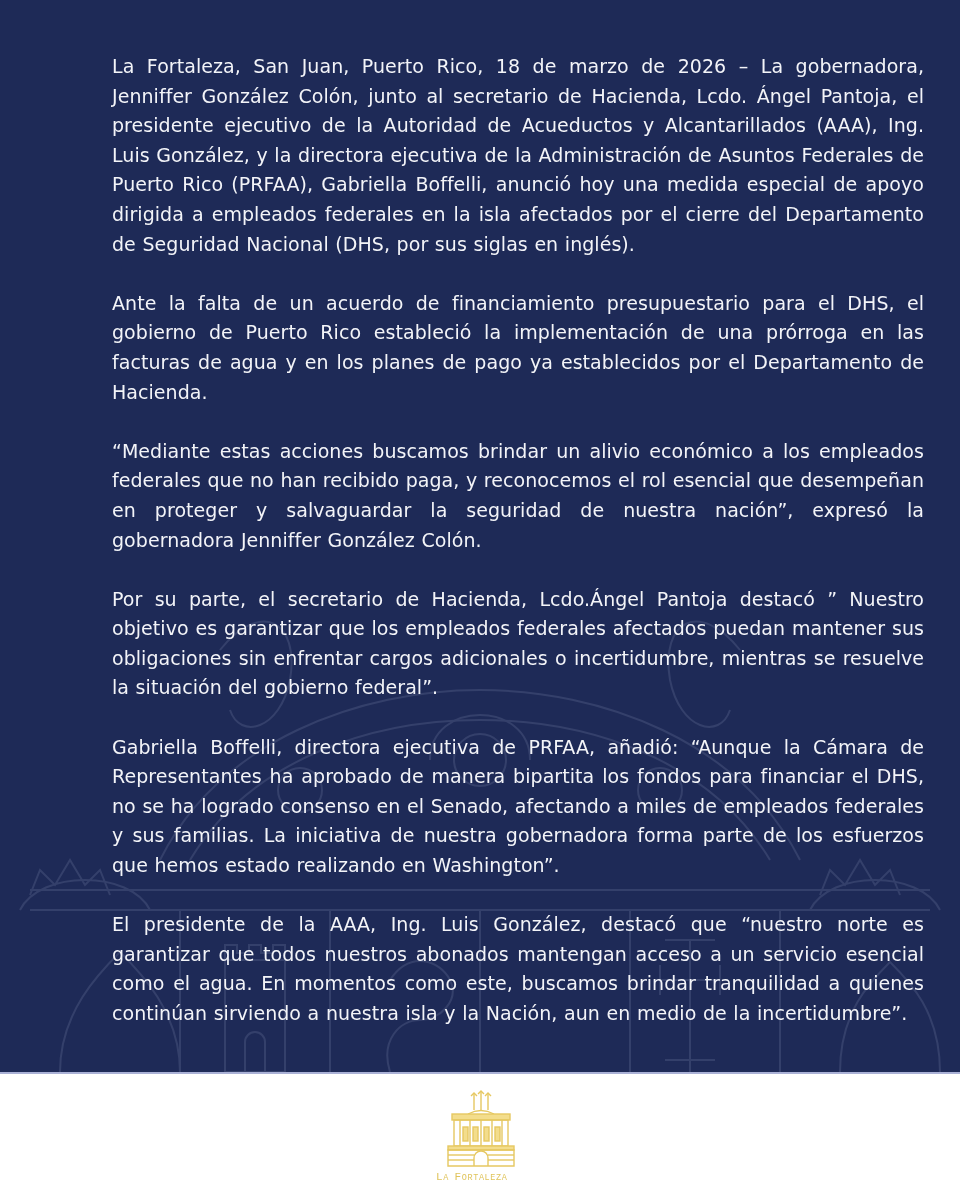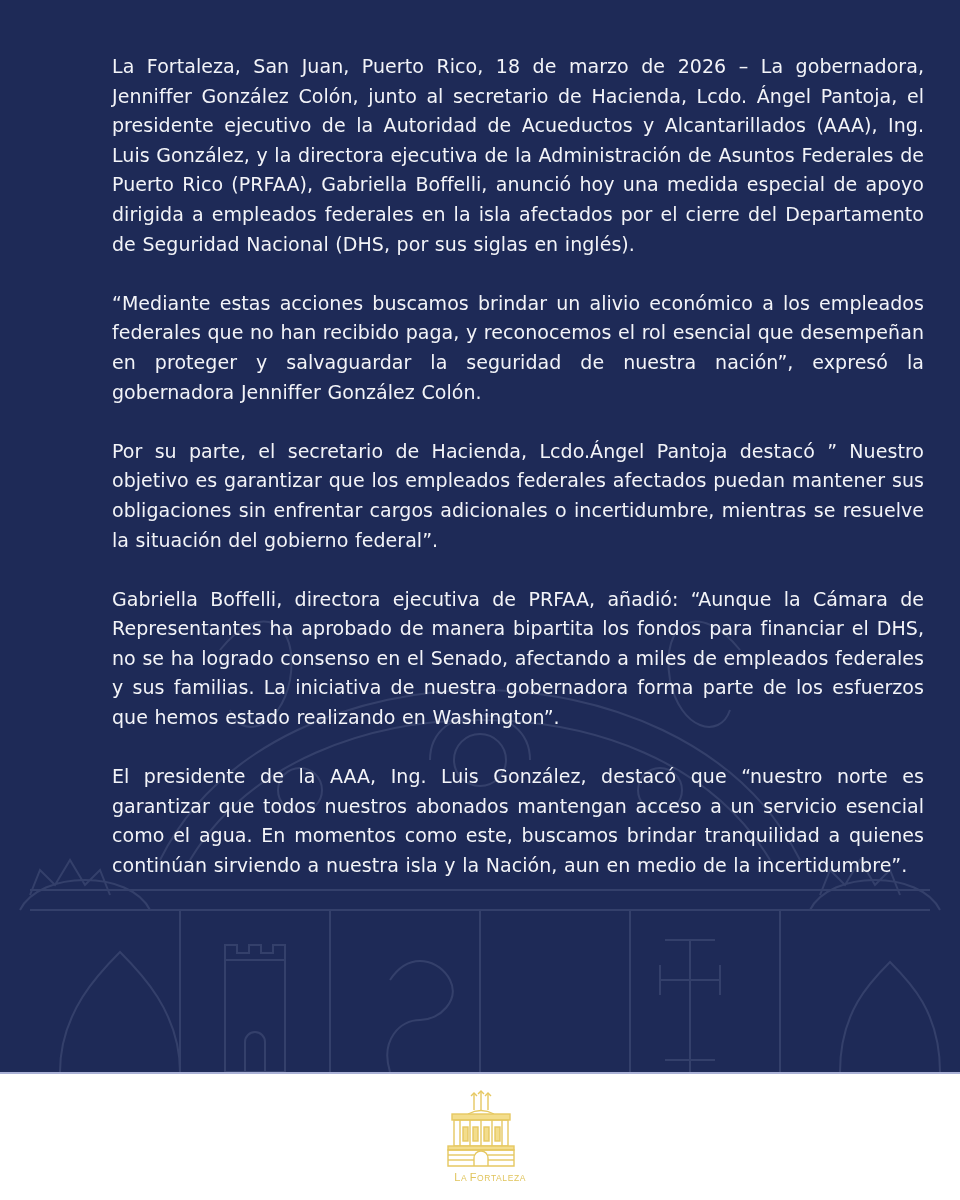--- a/index.html
+++ b/index.html
@@ -43,22 +43,22 @@
     position: absolute; left: 0; top: 1074px;
     width: 960px; height: 126px;
     background: #ffffff;
   }
   .logo {
     position: absolute; left: 436px; top: 16px;
     width: 90px; height: 95px;
   }
   .logo-text {
     position: absolute; left: 0; top: 81px; width: 90px;
-    text-align: right;
-    font-family: Liberation Sans, sans-serif;
+    text-align: left;
+    font-family: Liberation Mono, monospace;
     font-size: 8.5px;
     letter-spacing: 0.6px;
     color: #e0c45c;
   }
   .logo-text .big { font-size: 11px; }
 </style>
 </head>
 <body>
 
 <div class="panel">
@@ -91,20 +91,21 @@
     <path d="M20 350 c 20 -40, 110 -40, 130 0 M30 335 l10 -25 l15 15 l15 -25 l15 25 l15 -15 l10 25"></path>
     <path d="M810 350 c 20 -40, 110 -40, 130 0 M820 335 l10 -25 l15 15 l15 -25 l15 25 l15 -15 l10 25"></path>
     <path d="M60 512 c 0 -60, 40 -100, 60 -120 c 20 20, 60 60, 60 120"></path>
     <path d="M840 512 c 0 -60, 30 -90, 50 -110 c 20 20, 50 50, 50 110"></path>
 
     <path d="M390 420 c 20 -30, 50 -20, 60 0 c 10 20, -10 40, -30 40 c -20 0, -40 20, -30 52"></path>
   </svg>
 
   <div class="body-text">
     <p class="para">La Fortaleza, San Juan, Puerto Rico, 18 de marzo de 2026 – La gobernadora, Jenniffer González Colón, junto al secretario de Hacienda, Lcdo. Ángel Pantoja, el presidente ejecutivo de la Autoridad de Acueductos y Alcantarillados (AAA), Ing. Luis González, y la directora ejecutiva de la Administración de Asuntos Federales de Puerto Rico (PRFAA), Gabriella Boffelli, anunció hoy una medida especial de apoyo dirigida a empleados federales en la isla afectados por el cierre del Departamento de Seguridad Nacional (DHS, por sus siglas en inglés).</p>
+    <p class="para">Ante la falta de un acuerdo de financiamiento presupuestario para el DHS, el gobierno de Puerto Rico estableció la implementación de una prórroga en las facturas de agua y en los planes de pago ya establecidos por el Departamento de Hacienda.</p>
     <p class="para">“Mediante estas acciones buscamos brindar un alivio económico a los empleados federales que no han recibido paga, y reconocemos el rol esencial que desempeñan en proteger y salvaguardar la seguridad de nuestra nación”, expresó la gobernadora Jenniffer González Colón.</p>
     <p class="para">Por su parte, el secretario de Hacienda, Lcdo.Ángel Pantoja destacó ” Nuestro objetivo es garantizar que los empleados federales afectados puedan mantener sus obligaciones sin enfrentar cargos adicionales o incertidumbre, mientras se resuelve la situación del gobierno federal”.</p>
     <p class="para">Gabriella Boffelli, directora ejecutiva de PRFAA, añadió: “Aunque la Cámara de Representantes ha aprobado de manera bipartita los fondos para financiar el DHS, no se ha logrado consenso en el Senado, afectando a miles de empleados federales y sus familias. La iniciativa de nuestra gobernadora forma parte de los esfuerzos que hemos estado realizando en Washington”.</p>
     <p class="para">El presidente de la AAA, Ing. Luis González, destacó que “nuestro norte es garantizar que todos nuestros abonados mantengan acceso a un servicio esencial como el agua. En momentos como este, buscamos brindar tranquilidad a quienes continúan sirviendo a nuestra isla y la Nación, aun en medio de la incertidumbre”.</p>
   </div>
 </div>
 
 <div class="panel-border"></div>
 
 <div class="footer">

